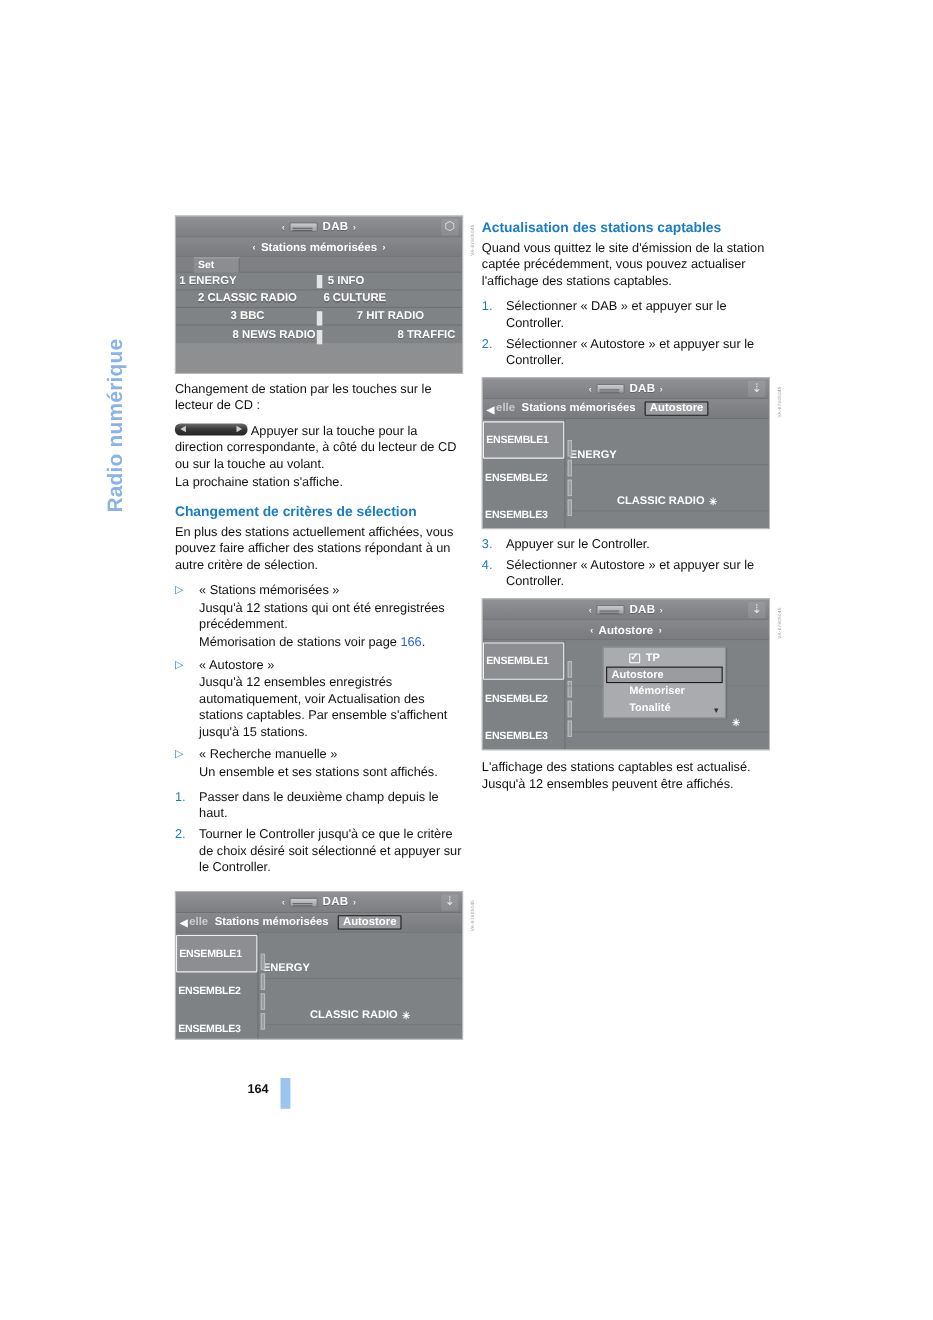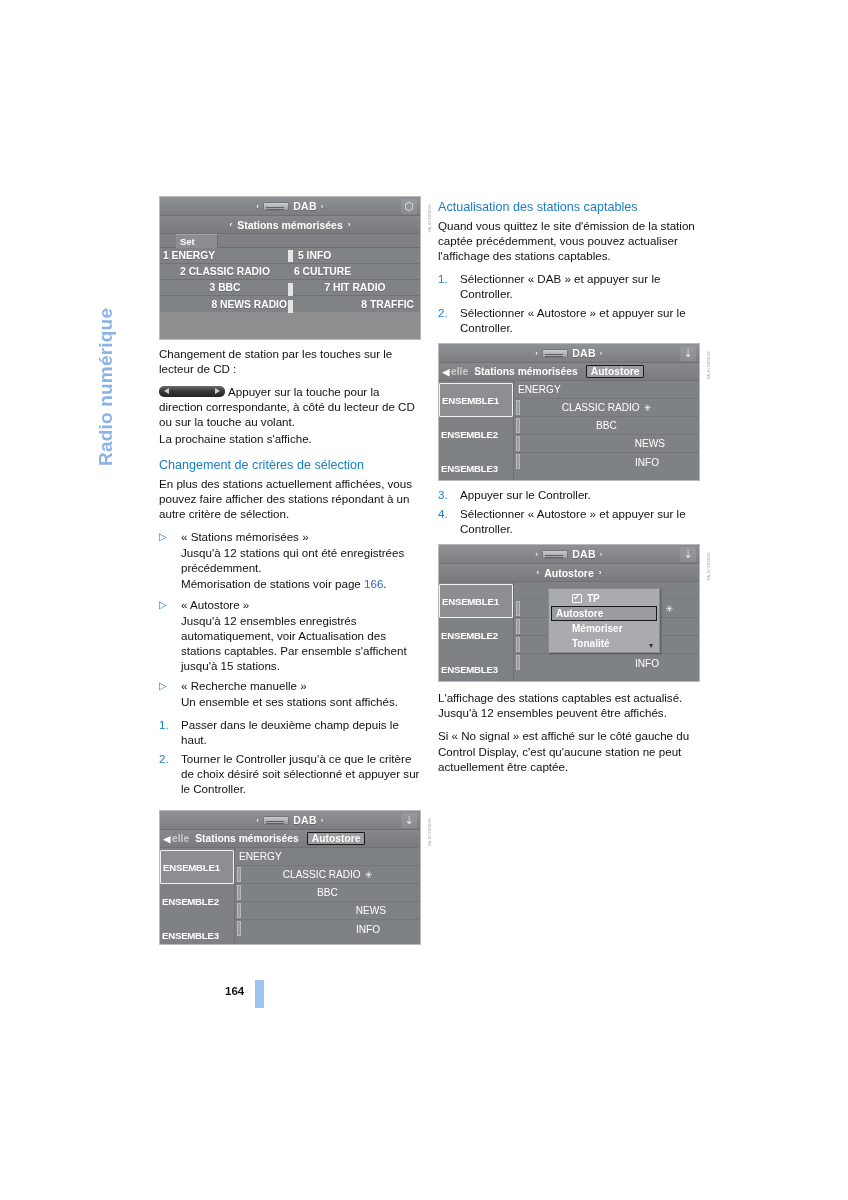--- a/index.html
+++ b/index.html
@@ -30,21 +30,21 @@
     line-height: 1;
   }
 
   
   .col-left  { position:absolute; left:159px; top:196px; width:262px; }
   .col-right { position:absolute; left:438px; top:200px; width:262px; }
 
   h2.sec {
     color:#1a7dc4;
     font-size: 12.6px;
-    font-weight: normal;
+    font-weight: bold;
     margin: 0 0 2px 0;
     line-height:1.25;
   }
   p.body {
     font-size: 11.6px;
     line-height: 1.30;
     margin: 0 0 8px 0;
     text-align: left;
   }
 
@@ -219,23 +219,24 @@
     letter-spacing:-0.2px;
   }
   .ens-left .item.sel {
     background:#8c8e91;
     border:1.5px solid #f0f0f0;
     border-radius:1px;
   }
   .ens-right { flex:1 1 auto; position:relative; }
   .ens-right .row {
     height:18px; display:flex; align-items:center;
-    font-size:10.1px; font-weight:normal;
+    font-size:10.1px; font-weight:bold;
     border-bottom:1px solid #74767a;
     padding:0 4px;
+    margin-top:24px;
   }
   .ens-right .row.r0 { justify-content:flex-start; }
   .ens-right .row.r1 { justify-content:center; }
   .ens-right .row.r2 { justify-content:center; }
   .ens-right .row.r3 { justify-content:flex-end; padding-right:34px; }
   .ens-right .row.r4 { justify-content:flex-end; padding-right:40px; }
   .ens-sb {
     position:absolute; left:2px; top:0; bottom:0; width:4px;
   }
   .ens-sb .seg {
@@ -576,20 +577,19 @@
               </div>
               <span class="popup-arrow">▾</span>
             </div>
           </div>
         </div>
       </div>
       <div class="shot-code">VA-67905045</div>
     </div>
 
     <p class="body" style="margin-top:8px">L'affichage des stations captables est actualisé. Jusqu'à 12 ensembles peuvent être affichés.</p>
-    <p class="body">Si « No signal » est affiché sur le côté gauche du Control Display, c'est qu'aucune station ne peut actuellement être captée.</p>
 
   </div>
 
   <div class="folio">164</div>
   <div class="folio-bar"></div>
 
 </div>
 
 </body></html>

